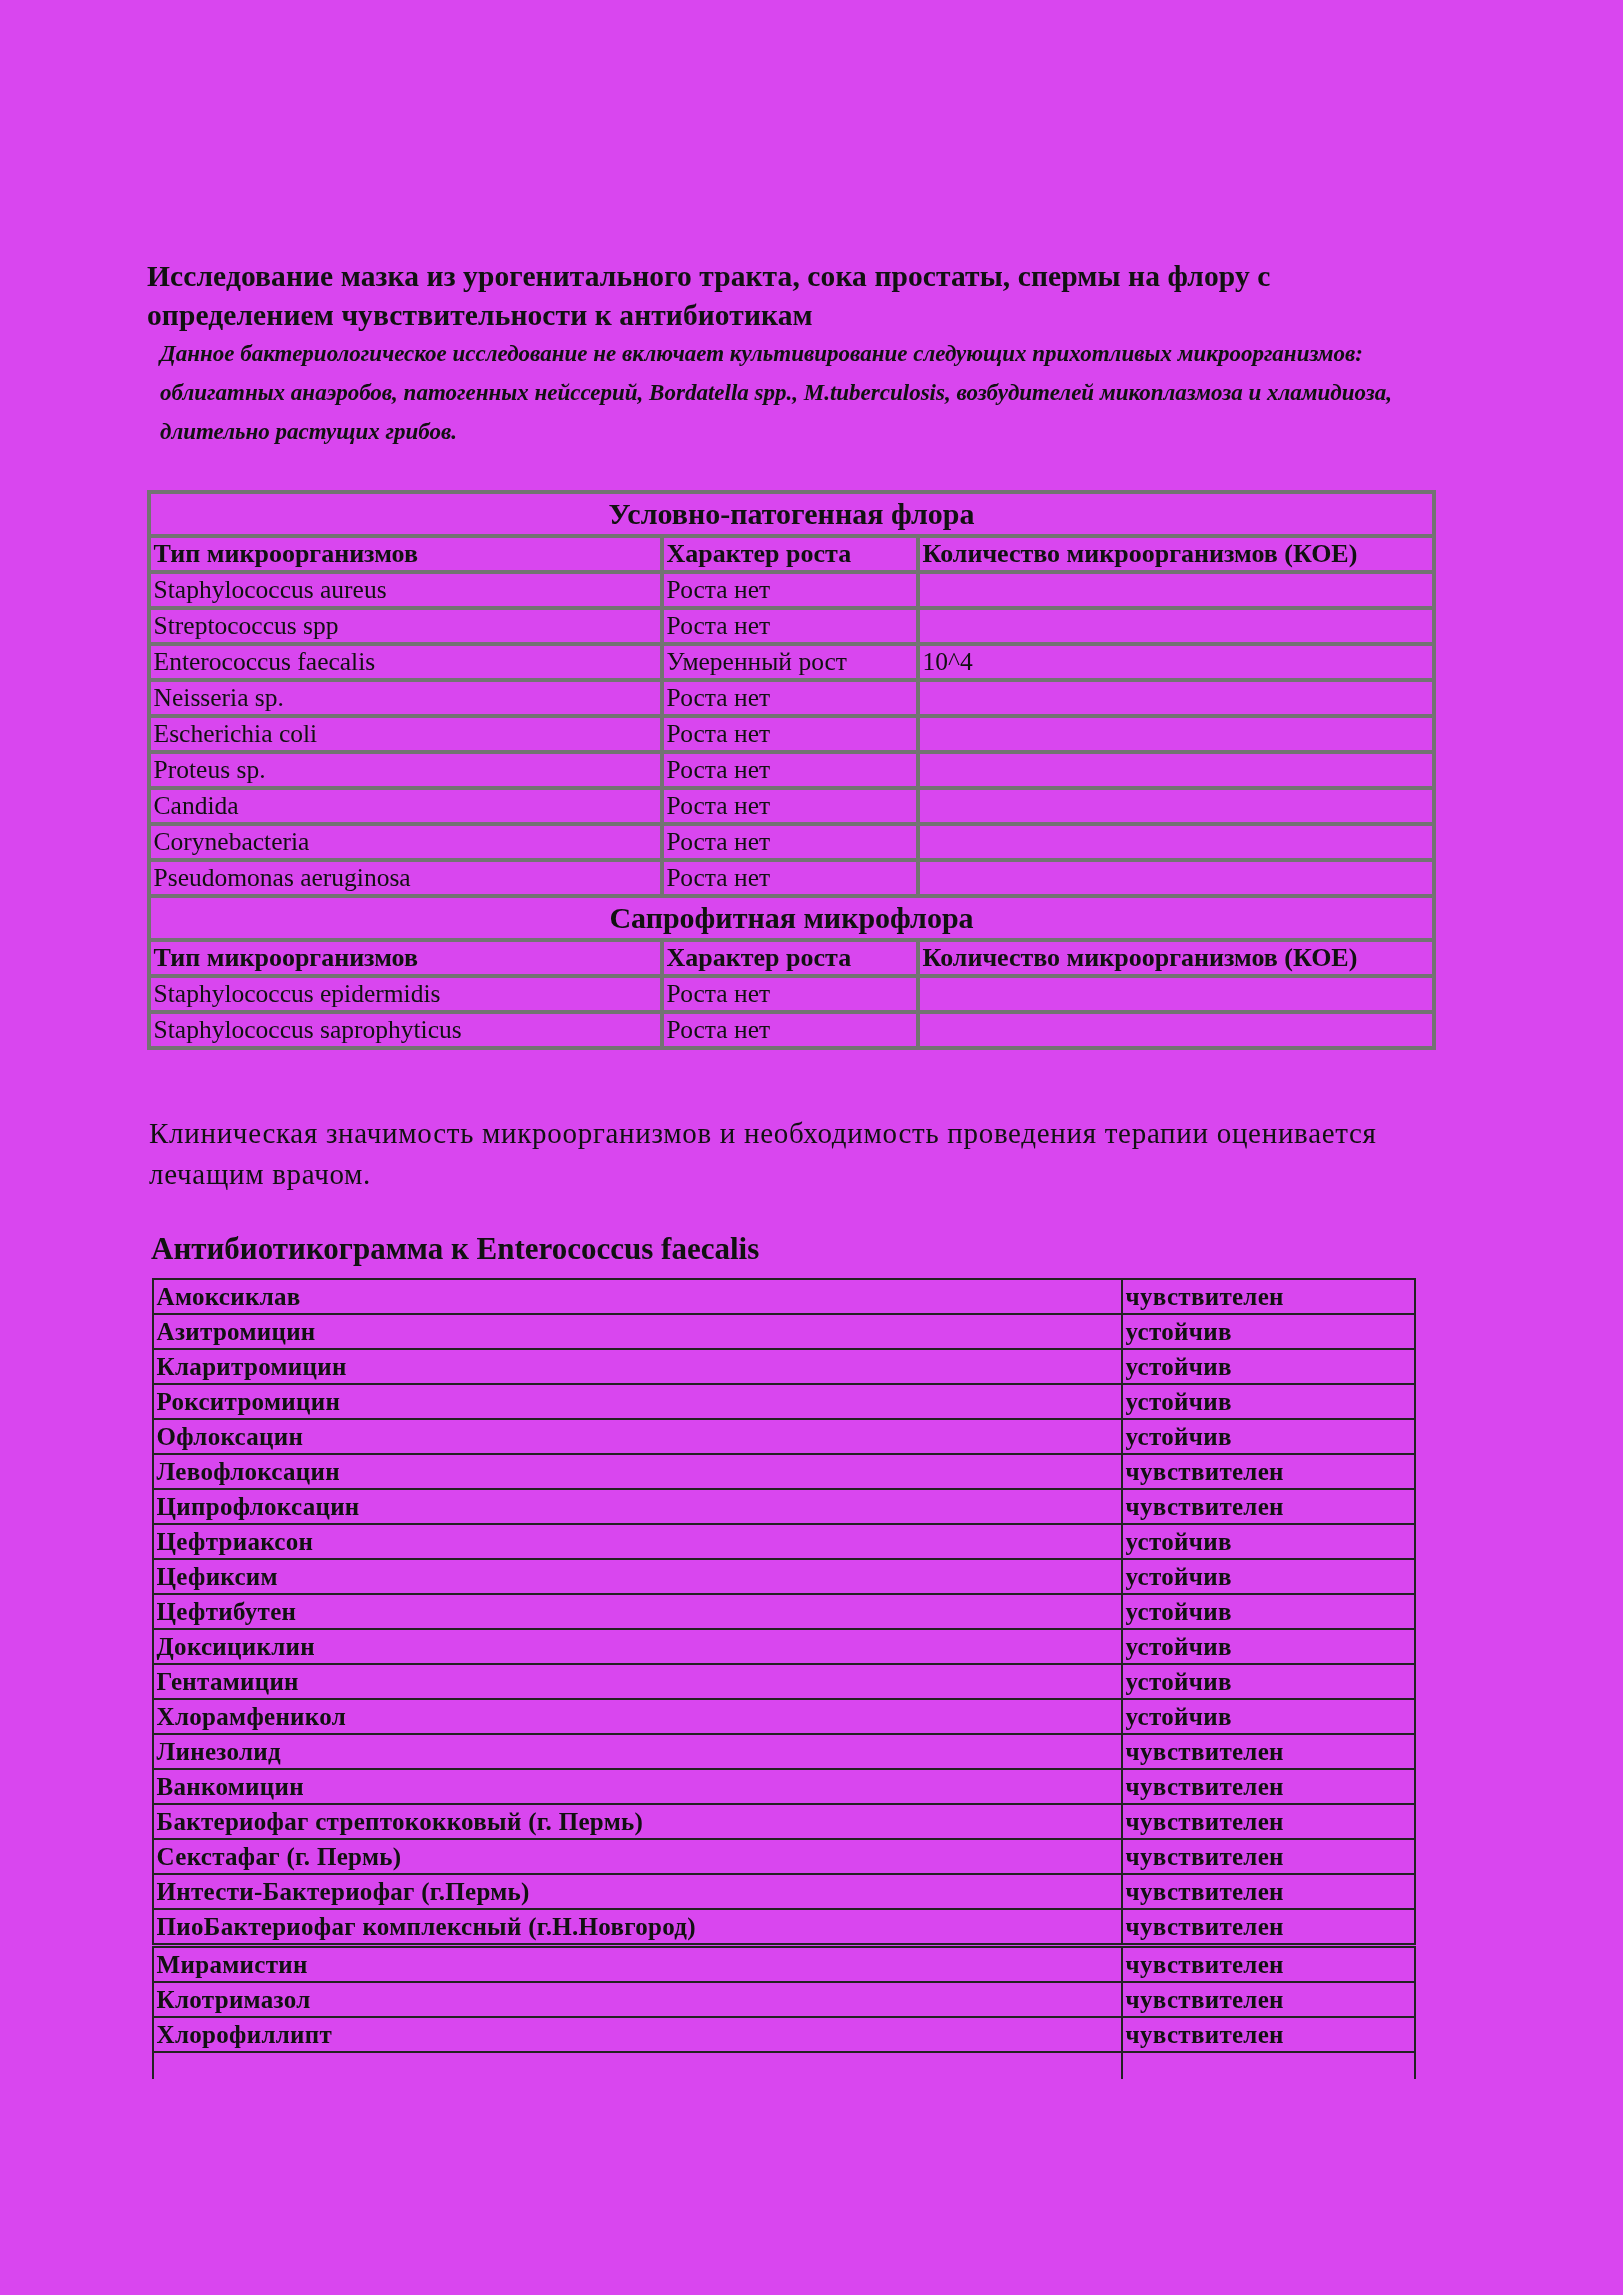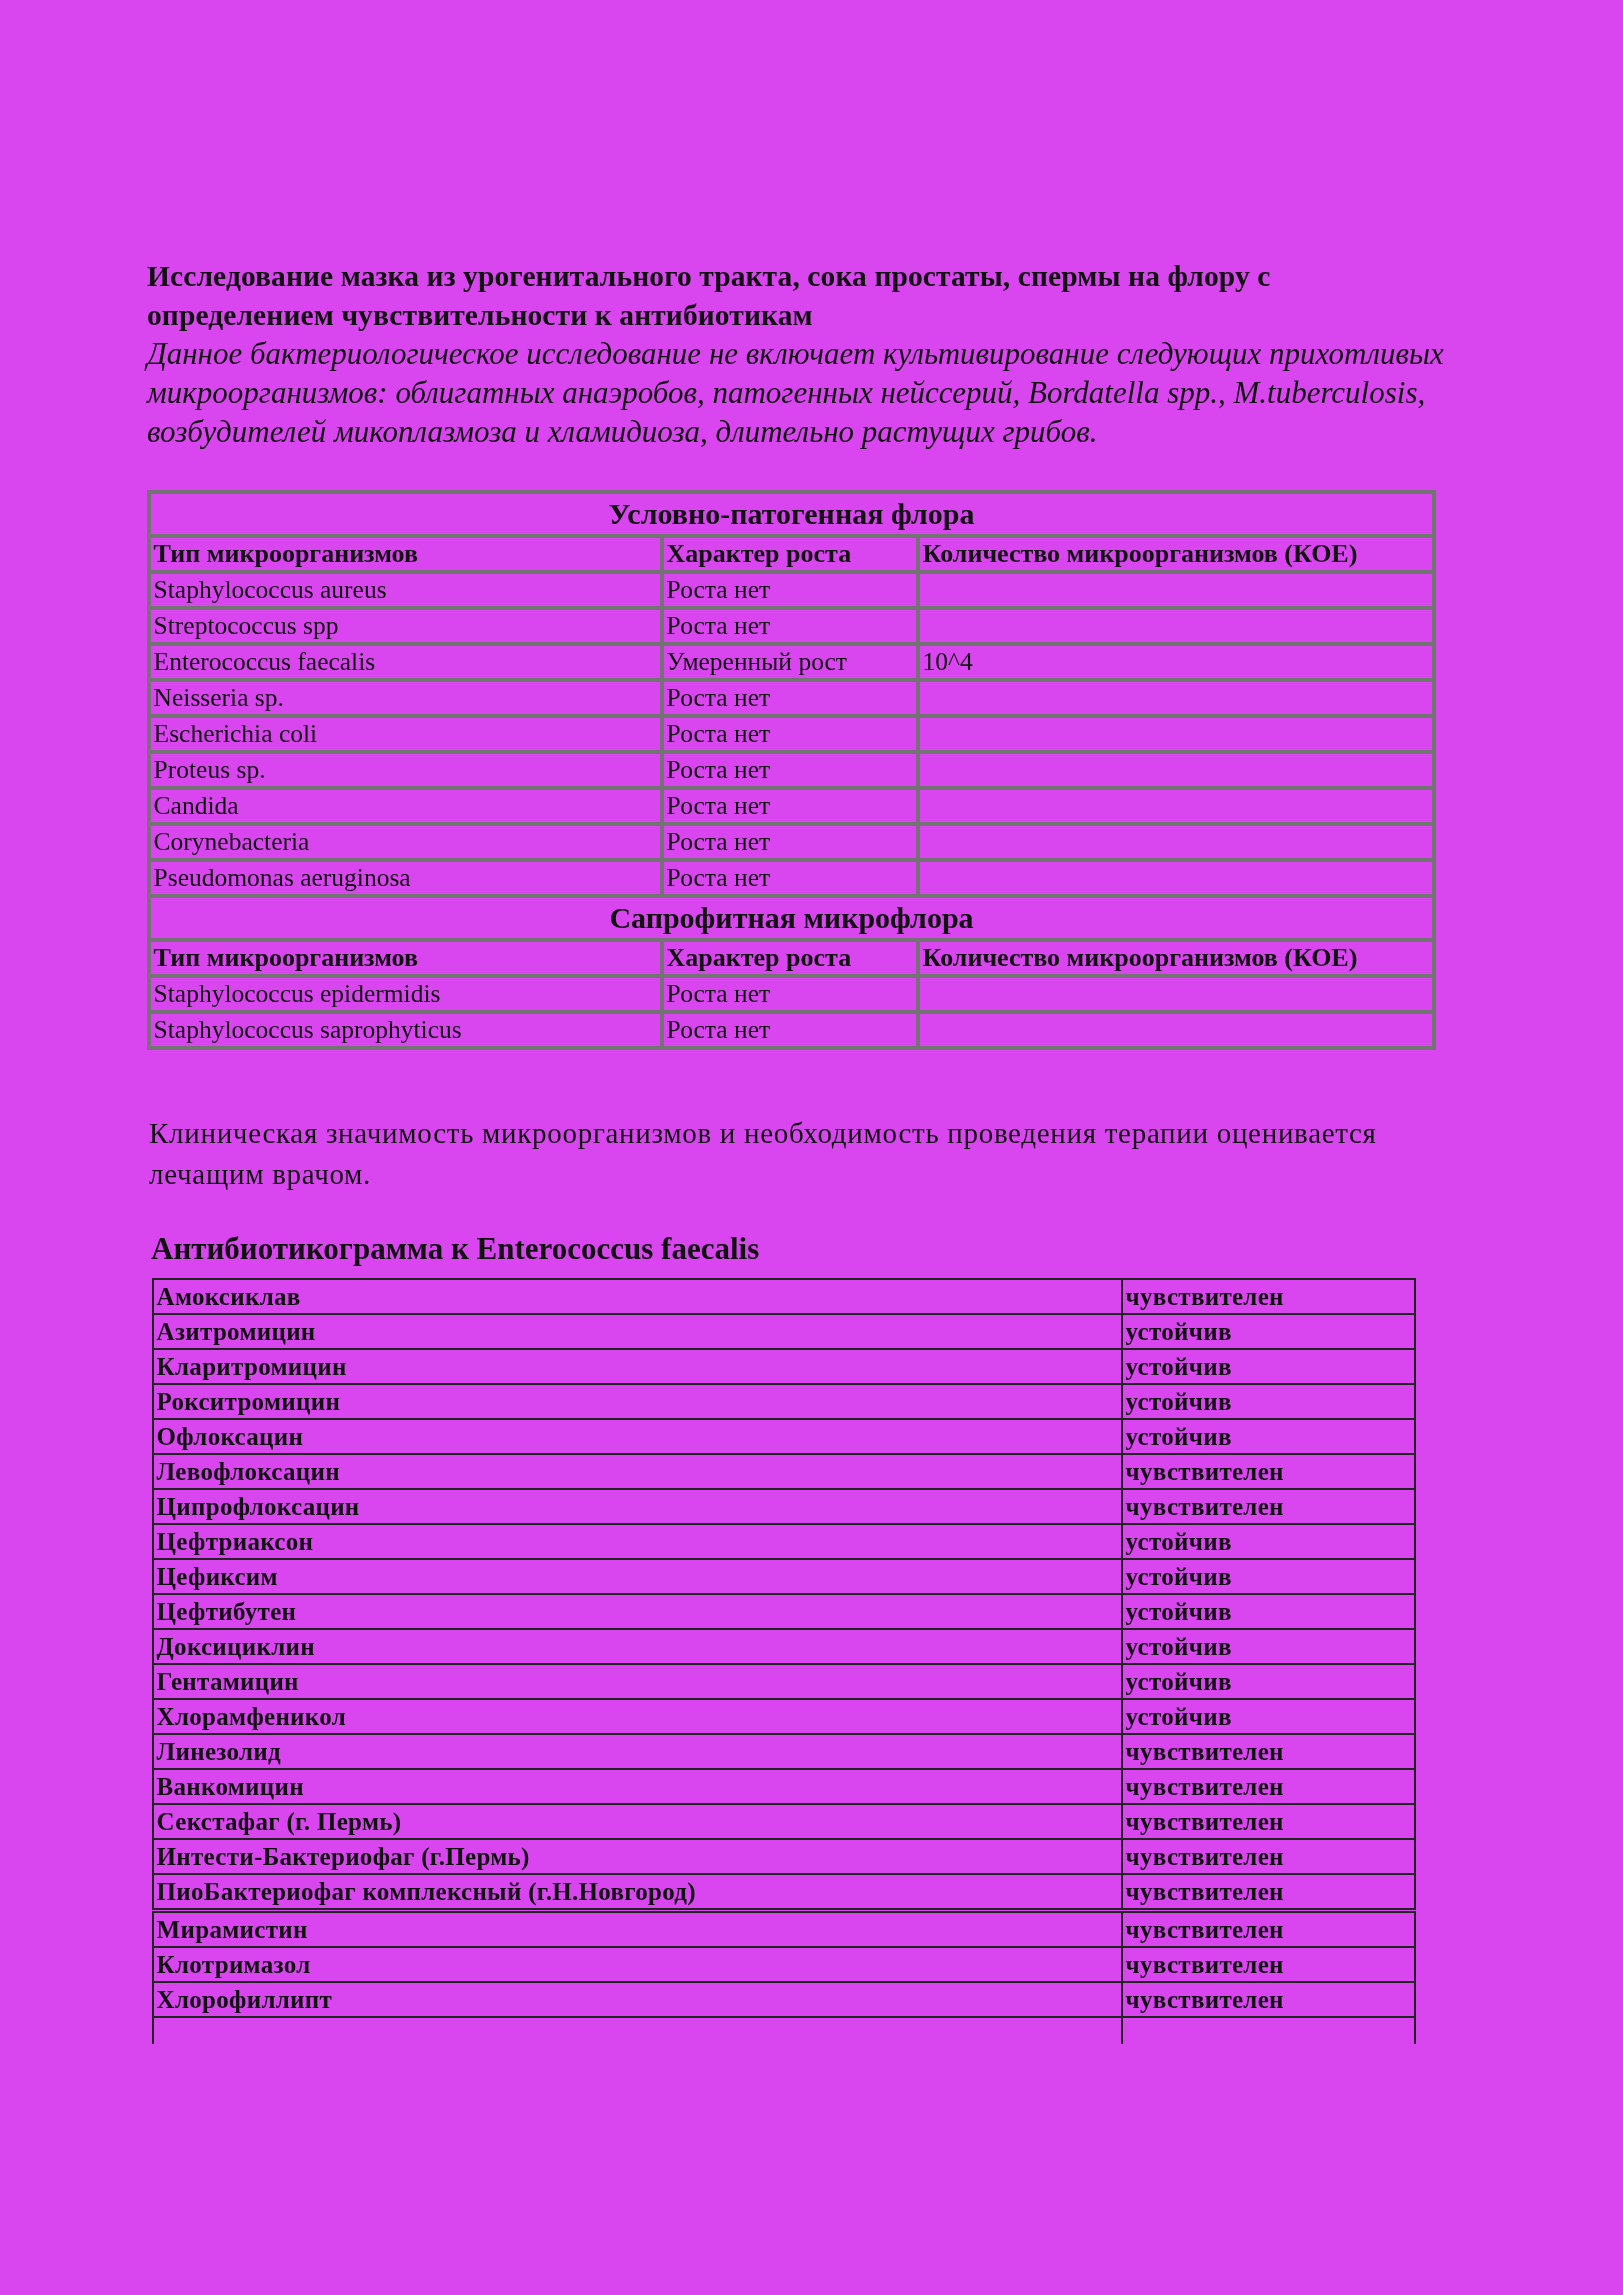--- a/index.html
+++ b/index.html
@@ -1,20 +1,20 @@
 <!DOCTYPE html>
 <html style="font-size:10.5px"><head>
 <meta charset="utf-8">
 <style>
   html, body { margin: 0; padding: 0; background: #ffffff; }
   body { width: 1623px; height: 2295px; position: relative; overflow: hidden; color: #111; font-family: "Liberation Serif", "DejaVu Serif", serif; }
   .page { position: absolute; left: 0; top: 0; width: 1623px; height: 2295px; background: #d946ef; }
 
   .title { position: absolute; left: 147px; top: 257px; width: 1309px; font-weight: bold; font-size: 29.5px; line-height: 39px; letter-spacing: 0.1px; }
-  .disclaimer { position: absolute; left: 147px; top: 334px; width: 1322px; font-style: italic; font-size: 31px; line-height: 39px; }
+  .disclaimer { position: absolute; left: 160px; top: 334px; width: 1322px; font-style: italic; font-size: 23px; line-height: 39px; font-weight: bold; }
 
   table.flora { position: absolute; left: 147px; top: 490px; width: 1286px; border-collapse: collapse; table-layout: fixed; }
   table.flora td { border: 4px solid #737373; padding: 0 2.6px; font-size: 25.5px; height: 32px; line-height: 32px; vertical-align: middle; white-space: nowrap; overflow: hidden; }
   table.flora tr.section td { height: 40px; line-height: 40px; text-align: center; font-weight: bold; font-size: 30px; }
   table.flora tr.colhead td { font-weight: bold; font-size: 26px; }
   col.c1 { width: 513px; } col.c2 { width: 256px; } col.c3 { width: 516px; }
 
   .note { position: absolute; left: 149px; top: 1113px; width: 1309px; font-family: "Liberation Serif", serif; font-size: 29px; line-height: 41px; letter-spacing: 0.7px; }
   .abg-title { position: absolute; left: 151px; top: 1229px; font-weight: bold; font-size: 31px; line-height: 39px; }
 
@@ -175,20 +175,24 @@
         </tr>
         <tr>
           <td>Линезолид</td>
           <td>чувствителен</td>
         </tr>
         <tr>
           <td>Ванкомицин</td>
           <td>чувствителен</td>
         </tr>
         <tr>
+          <td>Бактериофаг стрептококковый (г. Пермь)</td>
+          <td>чувствителен</td>
+        </tr>
+        <tr>
           <td>Секстафаг (г. Пермь)</td>
           <td>чувствителен</td>
         </tr>
         <tr>
           <td>Интести-Бактериофаг (г.Пермь)</td>
           <td>чувствителен</td>
         </tr>
         <tr class="double-after">
           <td>ПиоБактериофаг комплексный (г.Н.Новгород)</td>
           <td>чувствителен</td>

